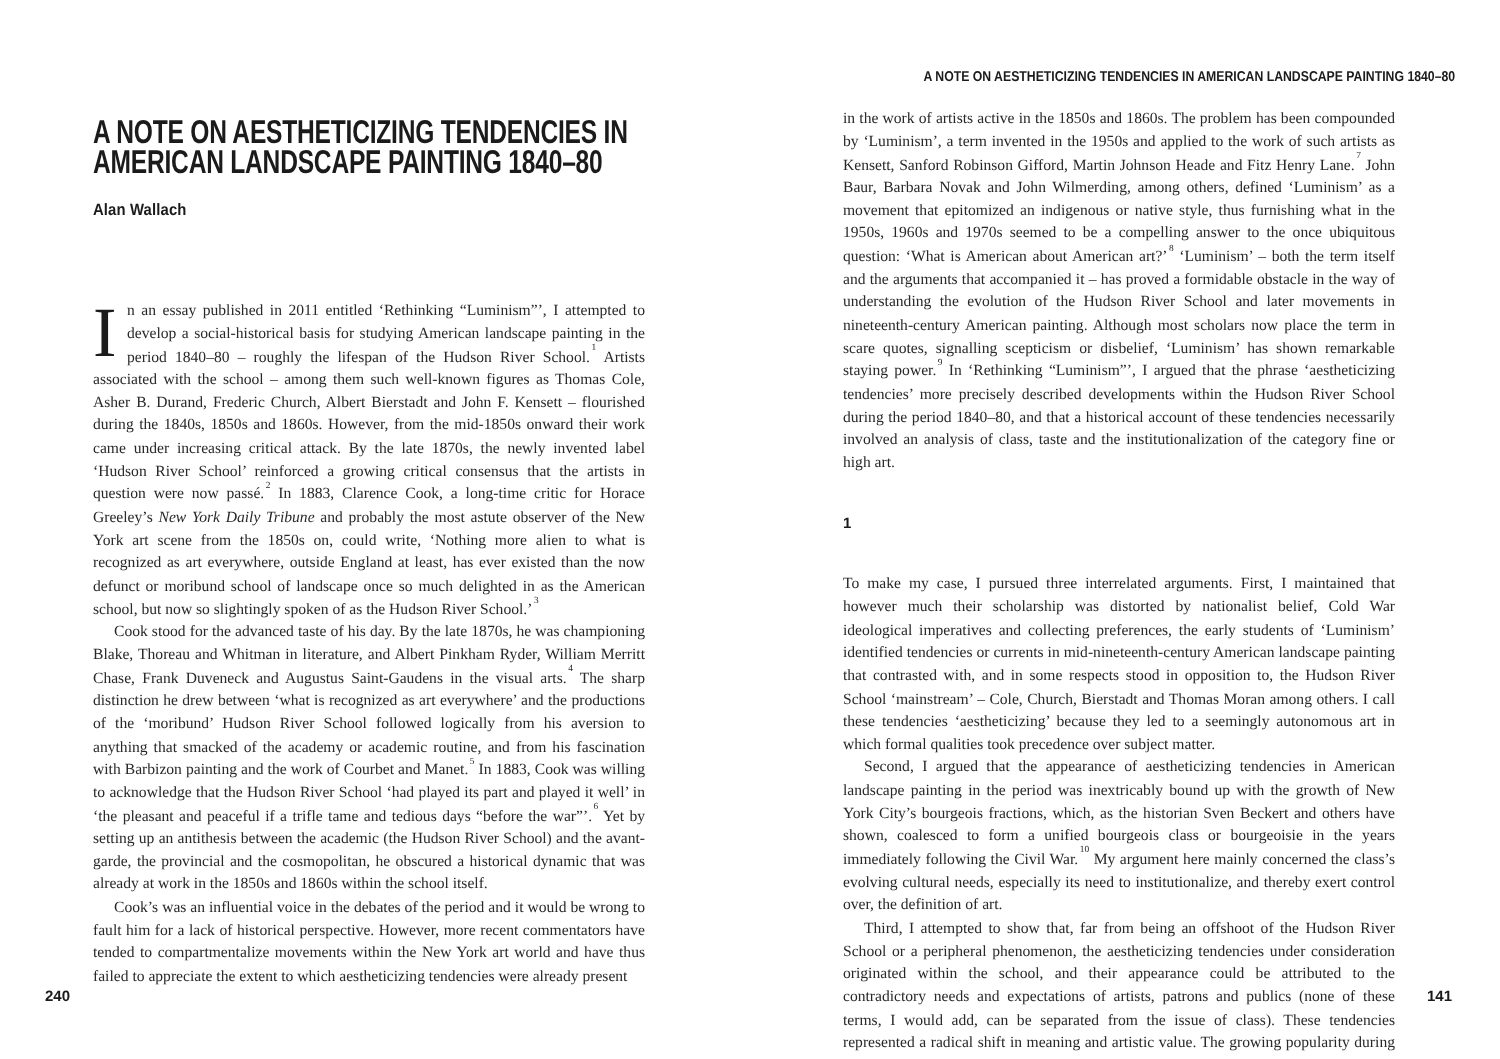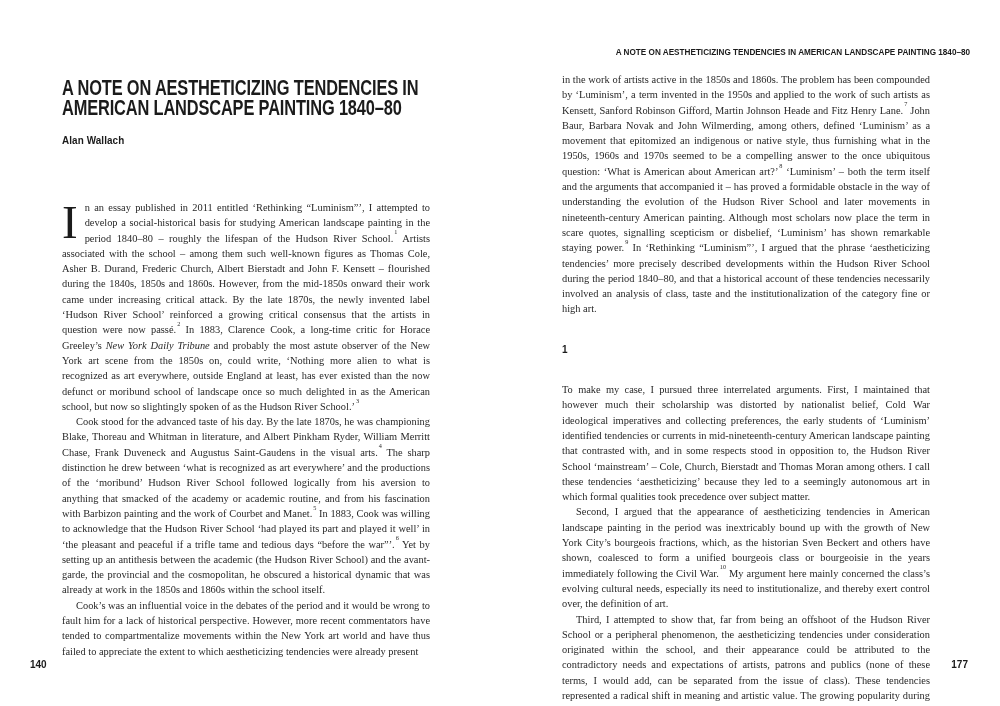--- a/index.html
+++ b/index.html
@@ -121,29 +121,29 @@
   <div class="abs author">Alan Wallach</div>
 
   <div class="abs body-col left-col">
     <p>
       <span class="dropcap">I</span><span><span>n an essay published in 2011 entitled ‘Rethinking “Luminism”’, I attempted to develop a social-historical basis for studying American landscape painting in the period 1840–80 – roughly the lifespan of the Hudson River School.</span><sup>1</sup><span> Artists associated with the school – among them such well-known figures as Thomas Cole, Asher B. Durand, Frederic Church, Albert Bierstadt and John F. Kensett – flourished during the 1840s, 1850s and 1860s. However, from the mid-1850s onward their work came under increasing critical attack. By the late 1870s, the newly invented label ‘Hudson River School’ reinforced a growing critical consensus that the artists in question were now passé.</span><sup>2</sup><span> In 1883, Clarence Cook, a long-time critic for Horace Greeley’s </span><i>New York Daily Tribune</i><span> and probably the most astute observer of the New York art scene from the 1850s on, could write, ‘Nothing more alien to what is recognized as art everywhere, outside England at least, has ever existed than the now defunct or moribund school of landscape once so much delighted in as the American school, but now so slightingly spoken of as the Hudson River School.’</span><sup>3</sup><span></span></span>
     </p>
     <p class="indent"><span>Cook stood for the advanced taste of his day. By the late 1870s, he was championing Blake, Thoreau and Whitman in literature, and Albert Pinkham Ryder, William Merritt Chase, Frank Duveneck and Augustus Saint-Gaudens in the visual arts.</span><sup>4</sup><span> The sharp distinction he drew between ‘what is recognized as art everywhere’ and the productions of the ‘moribund’ Hudson River School followed logically from his aversion to anything that smacked of the academy or academic routine, and from his fascination with Barbizon painting and the work of Courbet and Manet.</span><sup>5</sup><span> In 1883, Cook was willing to acknowledge that the Hudson River School ‘had played its part and played it well’ in ‘the pleasant and peaceful if a trifle tame and tedious days “before the war”’.</span><sup>6</sup><span> Yet by setting up an antithesis between the academic (the Hudson River School) and the avant-garde, the provincial and the cosmopolitan, he obscured a historical dynamic that was already at work in the 1850s and 1860s within the school itself.</span></p>
     <p class="indent"><span>Cook’s was an influential voice in the debates of the period and it would be wrong to fault him for a lack of historical perspective. However, more recent commentators have tended to compartmentalize movements within the New York art world and have thus failed to appreciate the extent to which aestheticizing tendencies were already present</span></p>
   </div>
 
-  <div class="abs folio folio-left">140</div>
+  <div class="abs folio folio-left">240</div>
 </div>
 
 <div>
 
   <div class="abs running-header">A NOTE ON AESTHETICIZING TENDENCIES IN AMERICAN LANDSCAPE PAINTING 1840–80</div>
 
   <div class="abs body-col right-col">
     <p><span>in the work of artists active in the 1850s and 1860s. The problem has been compounded by ‘Luminism’, a term invented in the 1950s and applied to the work of such artists as Kensett, Sanford Robinson Gifford, Martin Johnson Heade and Fitz Henry Lane.</span><sup>7</sup><span> John Baur, Barbara Novak and John Wilmerding, among others, defined ‘Luminism’ as a movement that epitomized an indigenous or native style, thus furnishing what in the 1950s, 1960s and 1970s seemed to be a compelling answer to the once ubiquitous question: ‘What is American about American art?’</span><sup>8</sup><span> ‘Luminism’ – both the term itself and the arguments that accompanied it – has proved a formidable obstacle in the way of understanding the evolution of the Hudson River School and later movements in nineteenth-century American painting. Although most scholars now place the term in scare quotes, signalling scepticism or disbelief, ‘Luminism’ has shown remarkable staying power.</span><sup>9</sup><span> In ‘Rethinking “Luminism”’, I argued that the phrase ‘aestheticizing tendencies’ more precisely described developments within the Hudson River School during the period 1840–80, and that a historical account of these tendencies necessarily involved an analysis of class, taste and the institutionalization of the category fine or high art.</span></p>
     <div class="section-number">1</div>
     <p><span>To make my case, I pursued three interrelated arguments. First, I maintained that however much their scholarship was distorted by nationalist belief, Cold War ideological imperatives and collecting preferences, the early students of ‘Luminism’ identified tendencies or currents in mid-nineteenth-century American landscape painting that contrasted with, and in some respects stood in opposition to, the Hudson River School ‘mainstream’ – Cole, Church, Bierstadt and Thomas Moran among others. I call these tendencies ‘aestheticizing’ because they led to a seemingly autonomous art in which formal qualities took precedence over subject matter.</span></p>
     <p class="indent"><span>Second, I argued that the appearance of aestheticizing tendencies in American landscape painting in the period was inextricably bound up with the growth of New York City’s bourgeois fractions, which, as the historian Sven Beckert and others have shown, coalesced to form a unified bourgeois class or bourgeoisie in the years immediately following the Civil War.</span><sup>10</sup><span> My argument here mainly concerned the class’s evolving cultural needs, especially its need to institutionalize, and thereby exert control over, the definition of art.</span></p>
     <p class="indent"><span>Third, I attempted to show that, far from being an offshoot of the Hudson River School or a peripheral phenomenon, the aestheticizing tendencies under consideration originated within the school, and their appearance could be attributed to the contradictory needs and expectations of artists, patrons and publics (none of these terms, I would add, can be separated from the issue of class). These tendencies represented a radical shift in meaning and artistic value. The growing popularity during the 1840s,</span></p>
   </div>
 
-  <div class="abs folio folio-right">177</div>
+  <div class="abs folio folio-right">141</div>
 </div>
 
 </body></html>

